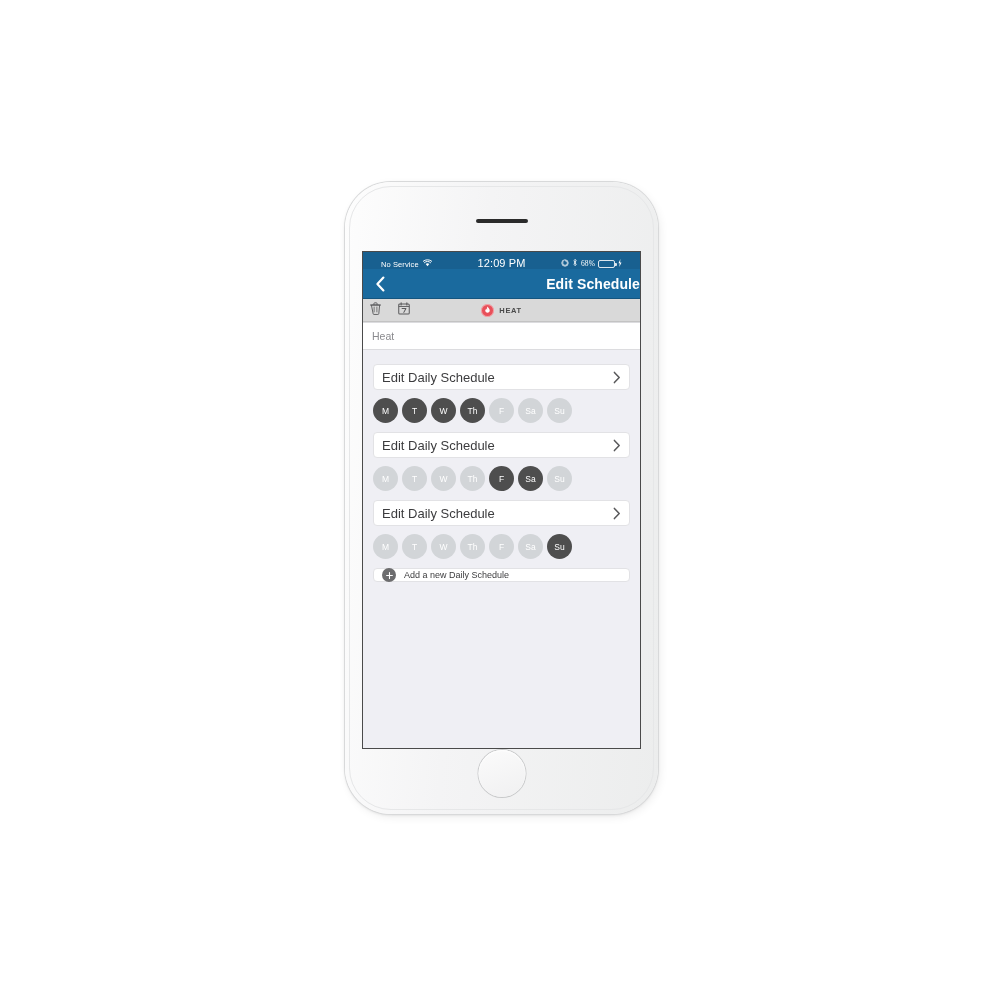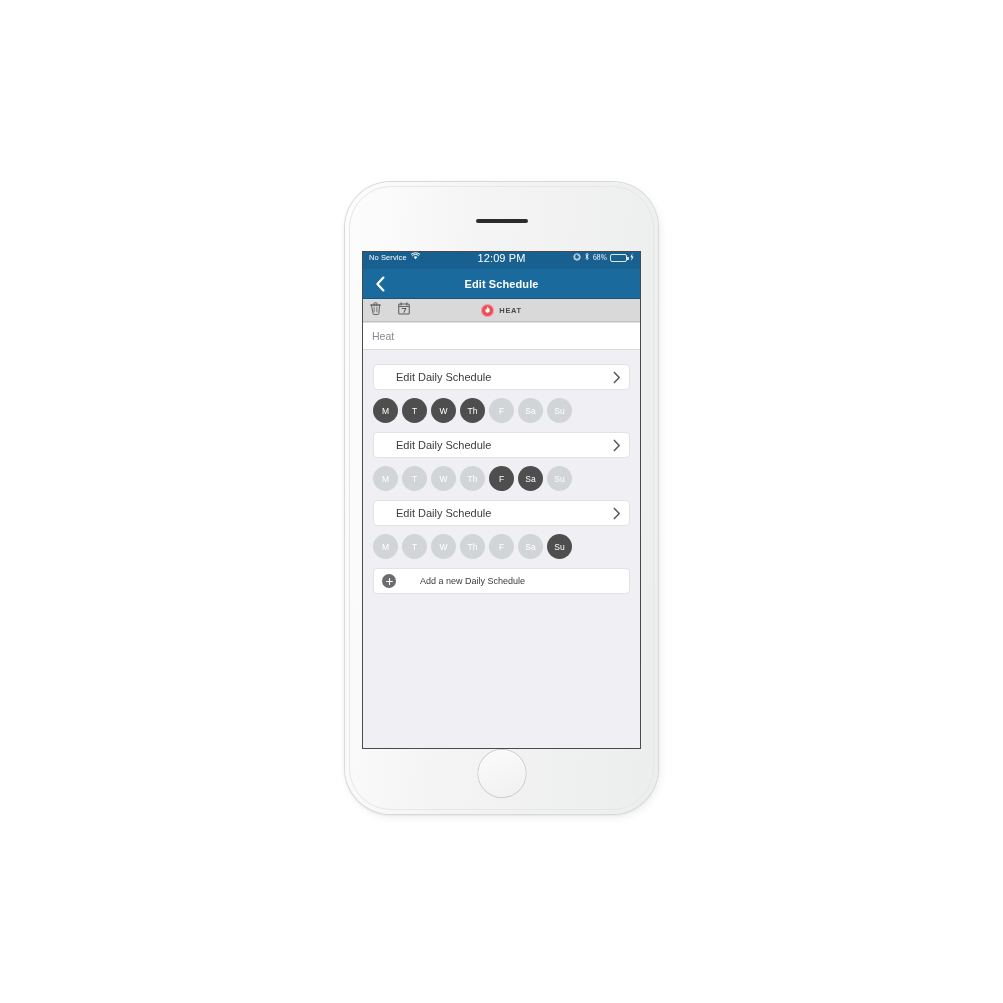--- a/index.html
+++ b/index.html
@@ -79,22 +79,22 @@
     background: #efeff4;
     overflow: hidden;
     box-shadow: 0 0 0 1px #4a4a4a;
   }
 
   
   .status-bar {
     height: 17px;
     background: #186090;
     display: flex;
-    align-items: flex-start;
-    padding: 0 6px;
+    align-items: flex-end;
+    padding: 0 18px;
     color: #ffffff;
     font-size: 7.5px;
     letter-spacing: 0.1px;
   }
   .sb-left { display:flex; align-items:center; gap:4px; flex: 1 1 0; }
   .sb-center { flex: 0 0 auto; font-weight: normal; font-size: 11px; }
   .sb-right { display:flex; align-items:center; gap:3px; flex: 1 1 0; justify-content: flex-end; }
   .wifi-glyph { display:inline-block; font-size: 8px; line-height: 1; }
   .battery-pct { font-size: 7.5px; font-family: Liberation Serif, serif; }
   .battery-shell {
@@ -130,23 +130,23 @@
   .nav-back {
     position: absolute;
     left: 9px;
     width: 16px; height: 16px;
     display: flex; align-items: center; justify-content: center;
     cursor: pointer;
   }
   .nav-back svg { display:block; }
   .nav-title {
     width: 100%;
-    text-align: center;
+    text-align: right;
     color: #ffffff;
-    font-size: 11px;
+    font-size: 14px;
     font-weight: bold;
     letter-spacing: 0.1px;
   }
 
   
   .mode-bar {
     height: 22px;
     background: #d9d9d9;
     display: flex;
     align-items: center;
@@ -221,23 +221,22 @@
     border-radius: 4px;
     height: 26px;
     display: flex;
     align-items: center;
     justify-content: space-between;
     padding: 0 8px;
     cursor: pointer;
     box-sizing: border-box;
   }
   .sched-row-label {
-    font-size: 11px;
+    font-size: 13px;
     color: #3c3c3e;
-    margin-left: 14px;
   }
   .chev-right svg { display:block; }
 
   .days-row {
     display: flex;
     gap: 4px;
     padding: 8px 10px 2px 10px;
   }
   .day {
     width: 25px;
@@ -253,24 +252,24 @@
   }
   .day.on  { background: #4e4e4e; }
   .day.off { background: #d2d5d8; }
 
   
   .add-row {
     margin: 7px 10px 0 10px;
     background: #ffffff;
     border: 1px solid #e2e2e5;
     border-radius: 4px;
-    height: 26px;
-    display: flex;
-    align-items: center;
-    gap: 24px;
+    height: 14px;
+    display: flex;
+    align-items: center;
+    gap: 8px;
     padding: 0 8px;
     cursor: pointer;
     box-sizing: border-box;
   }
   .plus-badge {
     width: 14px; height: 14px;
     border-radius: 50%;
     background: #6c6c6e;
     display:flex; align-items:center; justify-content:center;
     color:#fff; font-size: 11px; line-height: 1;

